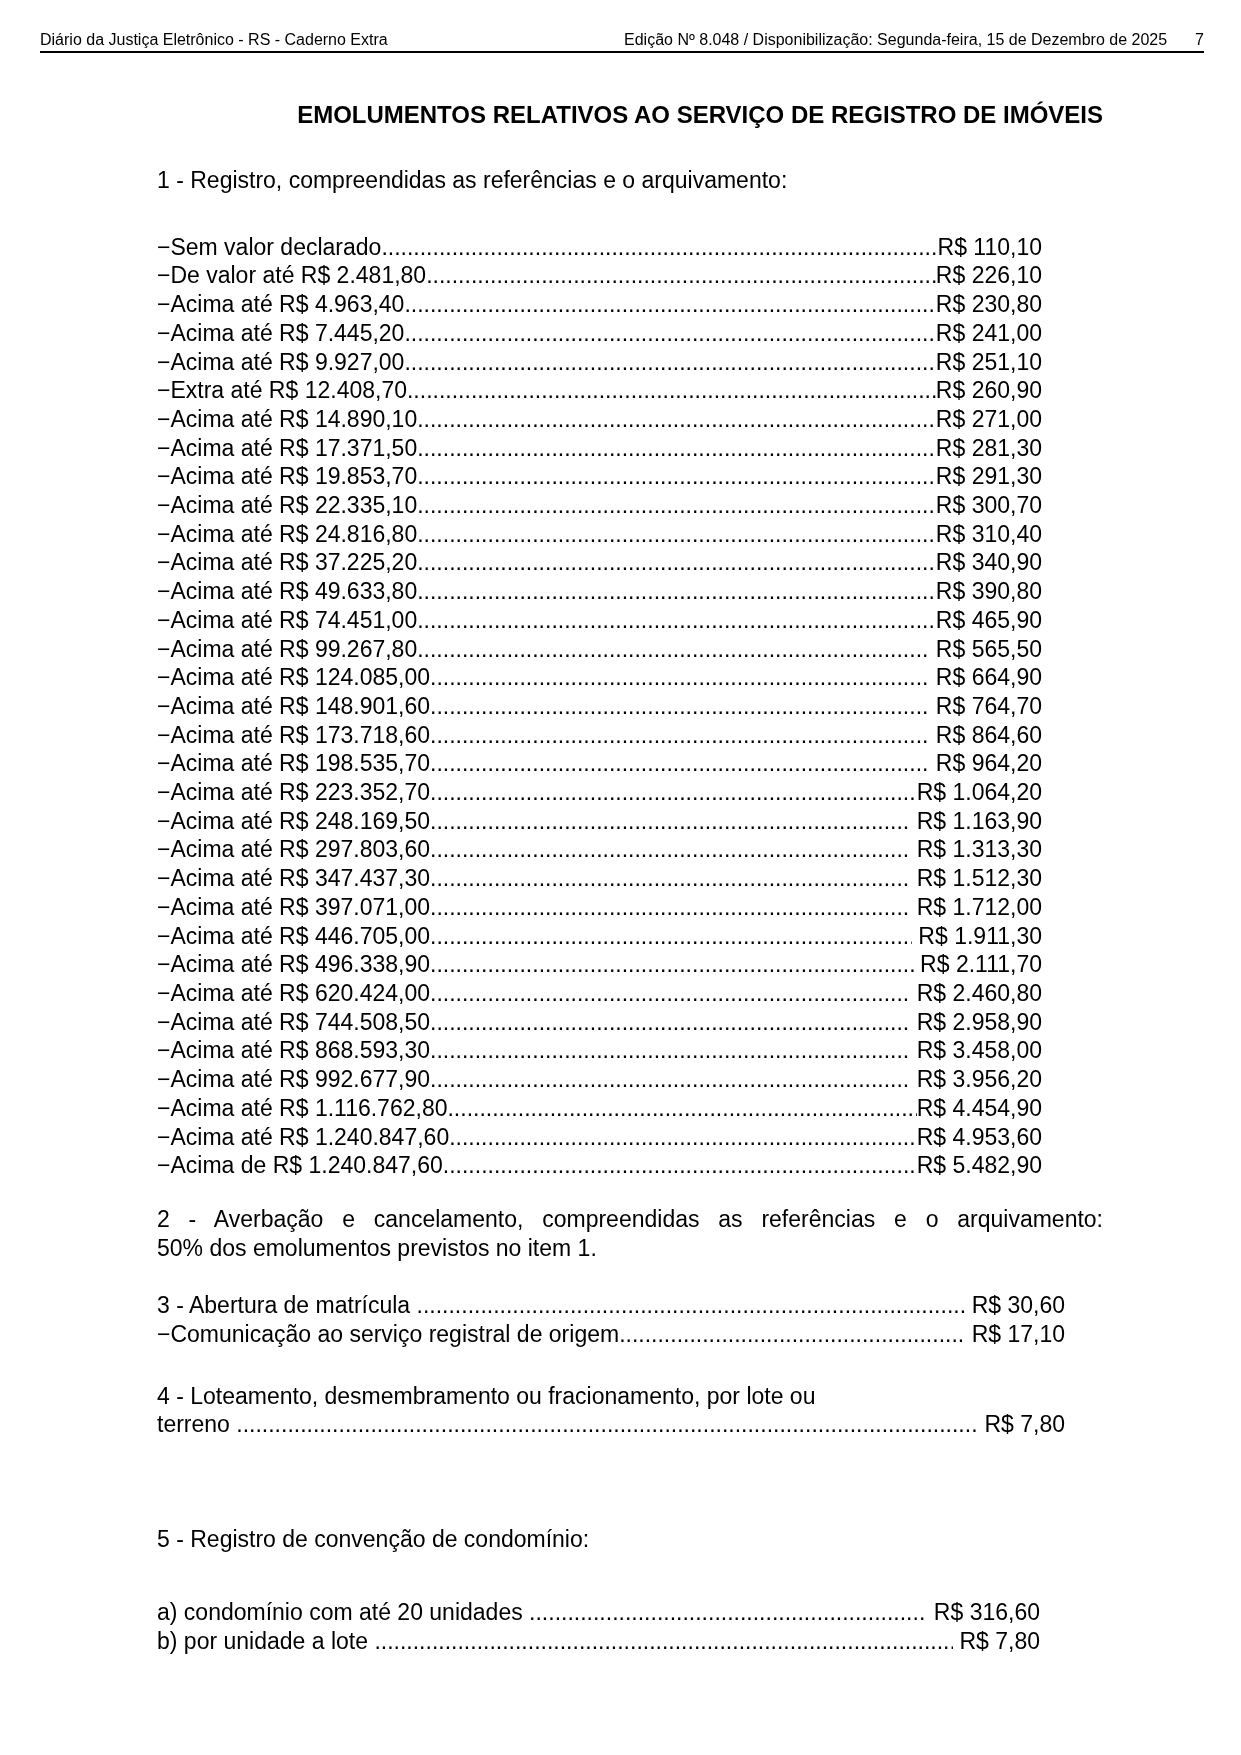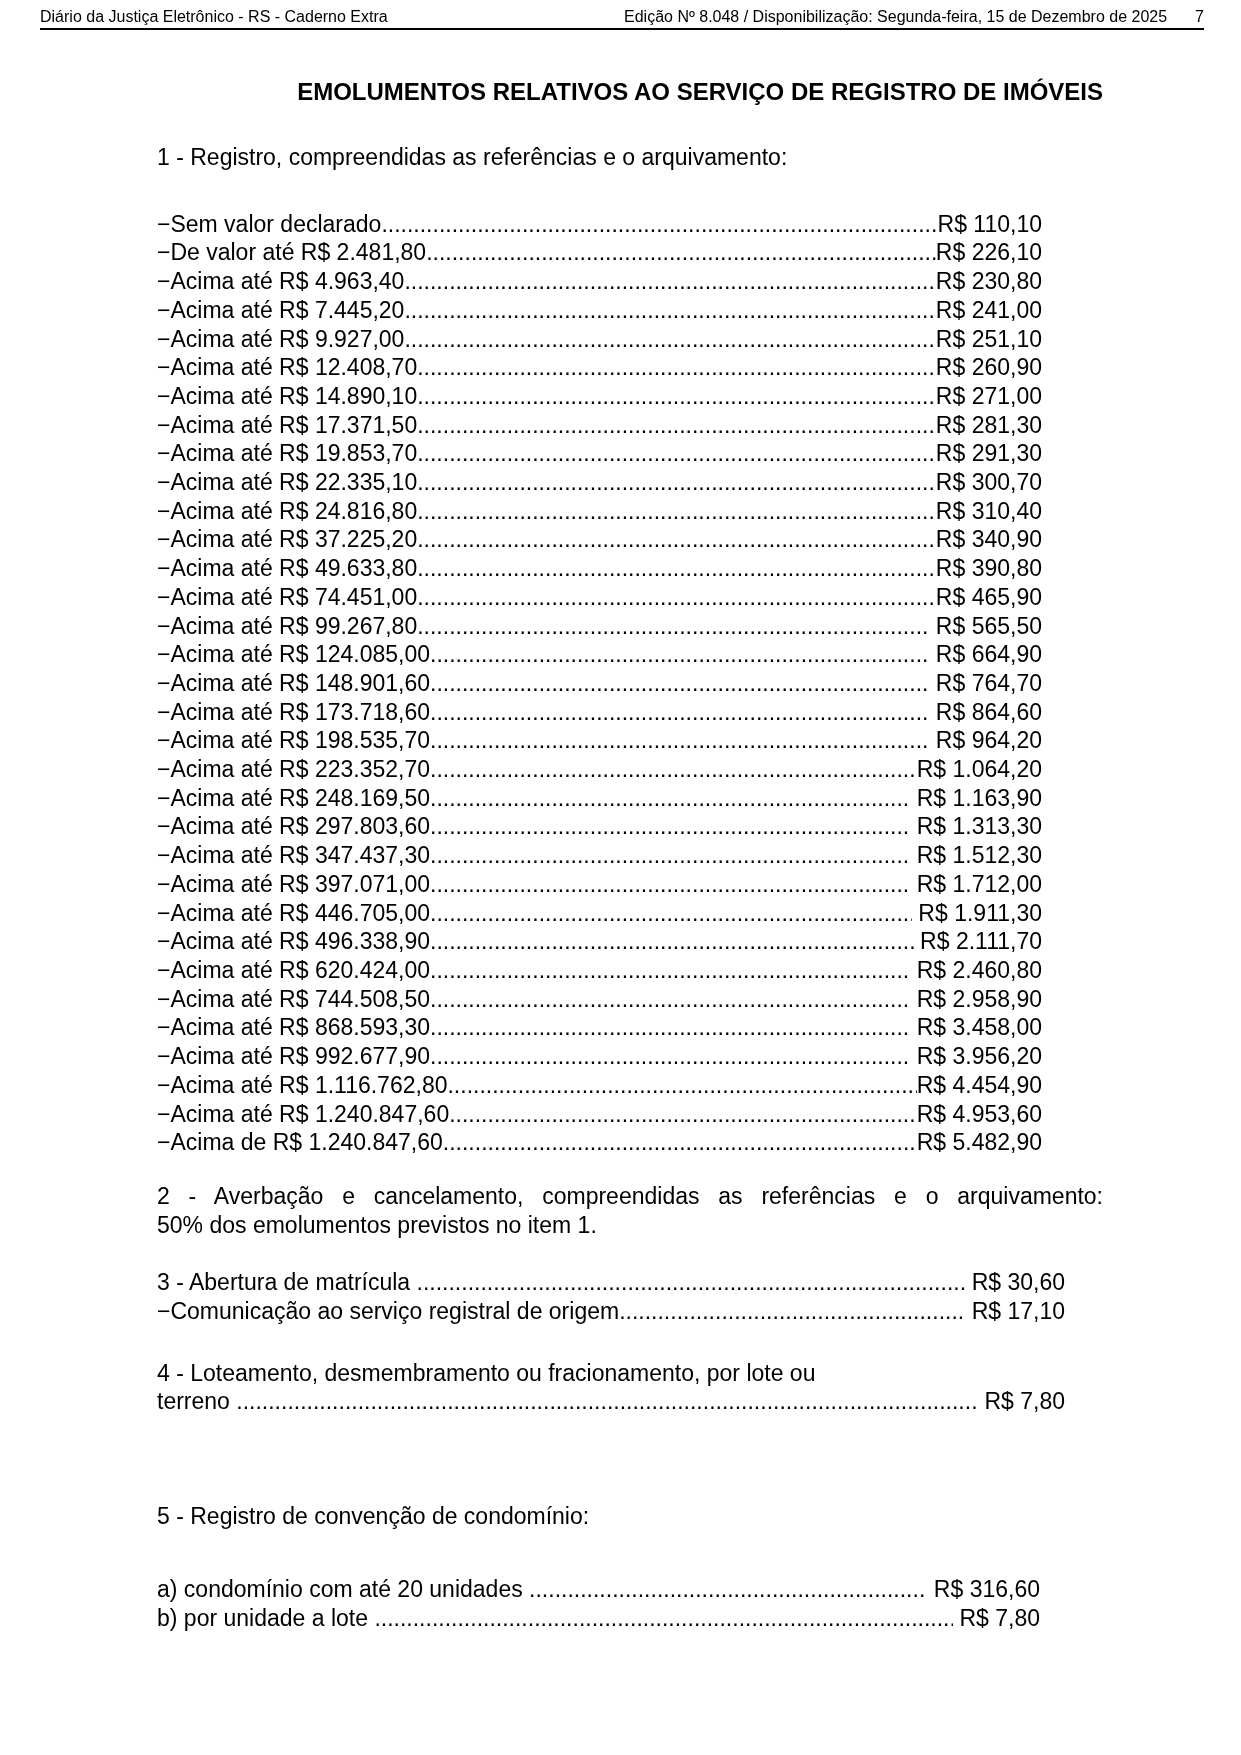--- a/index.html
+++ b/index.html
@@ -1,21 +1,21 @@
 <!DOCTYPE html>
 <html><head>
 <meta charset="utf-8">
 <style>
   html,body { margin:0; padding:0; background:#fff; }
   .page {
     position:relative; width:1241px; height:1755px; background:#ffffff;
     font-family:"Liberation Sans", sans-serif; color:#000; overflow:hidden;
   }
   .header {
-    margin:0 37px 0 40px; padding-top:7px; padding-bottom:2px;
+    margin:0 37px 0 40px; padding-top:30px; padding-bottom:2px;
     border-bottom:2px solid #000;
     display:flex; justify-content:space-between; align-items:flex-start;
     font-size:16px; line-height:19px; white-space:nowrap;
   }
   .header .right { display:flex; align-items:baseline; }
   .header .pagenum { margin-left:28px; }
   .content { margin-left:157px; width:946px; font-size:23px; line-height:28.7px; }
   .title { margin-top:47px; font-size:24px; font-weight:bold; text-align:right; line-height:29px; }
   .h1 { margin-top:37px; }
   .rows { margin-top:38px; }
@@ -72,21 +72,21 @@
           <span class="lbl">−Acima até R$ 7.445,20</span>
           <span class="dots">................................................................................................................................................................................................................................................................................................................................................................................................................</span>
           <span class="val">R$ 241,00</span>
         </div>
         <div class="dotrow">
           <span class="lbl">−Acima até R$ 9.927,00</span>
           <span class="dots">................................................................................................................................................................................................................................................................................................................................................................................................................</span>
           <span class="val">R$ 251,10</span>
         </div>
         <div class="dotrow">
-          <span class="lbl">−Acima até R$ 12.408,70</span>
+          <span class="lbl">−Extra até R$ 12.408,70</span>
           <span class="dots">................................................................................................................................................................................................................................................................................................................................................................................................................</span>
           <span class="val">R$ 260,90</span>
         </div>
         <div class="dotrow">
           <span class="lbl">−Acima até R$ 14.890,10</span>
           <span class="dots">................................................................................................................................................................................................................................................................................................................................................................................................................</span>
           <span class="val">R$ 271,00</span>
         </div>
         <div class="dotrow">
           <span class="lbl">−Acima até R$ 17.371,50</span>

